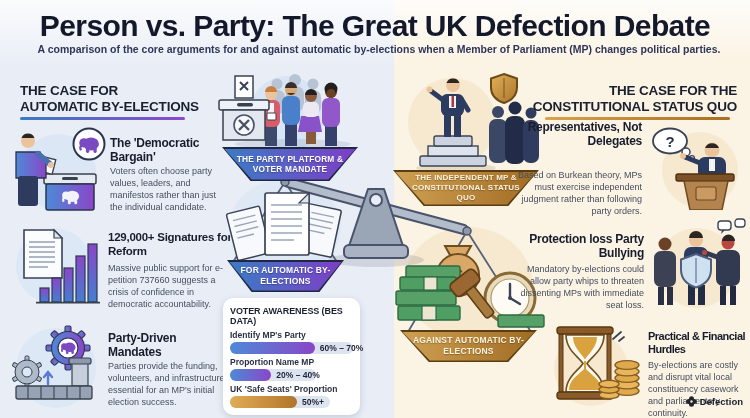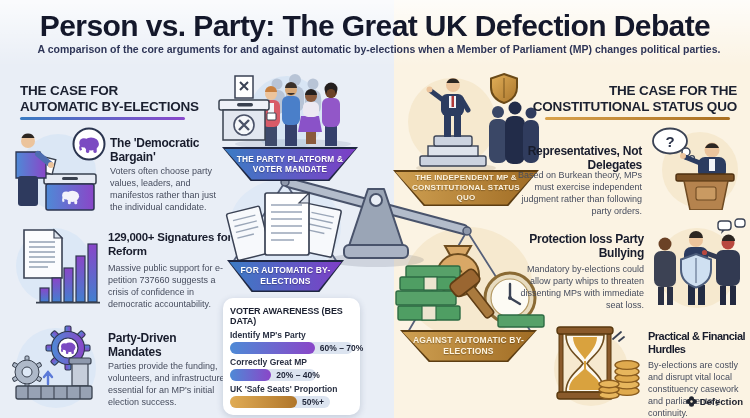--- a/index.html
+++ b/index.html
@@ -333,40 +333,40 @@
 
   <div class="abs vcard" style="left:223px;top:298px;width:137px;">
     <div class="vcard-title">VOTER AWARENESS (BES DATA)</div>
 
     <div class="bar-label">Identify MP's Party</div>
     <div class="track" style="width: 123px;">
       <div class="fill indigo" style="width: 69%;"></div>
       <span class="val">60% – 70%</span>
     </div>
 
-    <div class="bar-label">Correctly Great MP</div>
+    <div class="bar-label">Proportion Name MP</div>
     <div class="track" style="width: 86px;">
       <div class="fill indigo" style="width: 48%;"></div>
       <span class="val">20% – 40%</span>
     </div>
 
     <div class="bar-label">UK 'Safe Seats' Proportion</div>
     <div class="track" style="width: 100px;">
       <div class="fill gold" style="width: 67%;"></div>
       <span class="val">50%+</span>
     </div>
   </div>
 
   <div class="abs col-heading ta-r" style="left:528px;top:83px;width:209px;">
     <div>THE CASE FOR THE</div>
     <div>CONSTITUTIONAL STATUS QUO</div>
   </div>
   <div class="abs rule rule-gold" style="left:545px;top:117px;width:185px;"></div>
 
-  <div class="abs item-title ta-r" style="left:520px;top:144px;width:122px;">Representatives, Not Delegates</div>
+  <div class="abs item-title ta-r" style="left:520px;top:120px;width:122px;">Representatives, Not Delegates</div>
   <div class="abs item-body ta-r" style="left:516px;top:170px;width:126px;">Based on Burkean theory, MPs must exercise independent judgment rather than following party orders.</div>
   <svg class="abs" style="left:646px;top:124px;" width="100" height="86" viewBox="0 0 100 86">
     <circle cx="54" cy="46" r="38" fill="#f6e9cf"></circle>
     <g>
       <ellipse cx="24" cy="17" rx="17" ry="12.5" fill="#fff" stroke="#3a4254" stroke-width="1.8"></ellipse>
       <circle cx="40" cy="28" r="4" fill="#fff" stroke="#3a4254" stroke-width="1.5"></circle>
       <circle cx="46" cy="34" r="2.4" fill="#fff" stroke="#3a4254" stroke-width="1.3"></circle>
       <text x="24" y="23" text-anchor="middle" font-size="15" font-weight="bold" fill="#2b3349" font-family="Liberation Sans,sans-serif">?</text>
     </g>
     <g>

